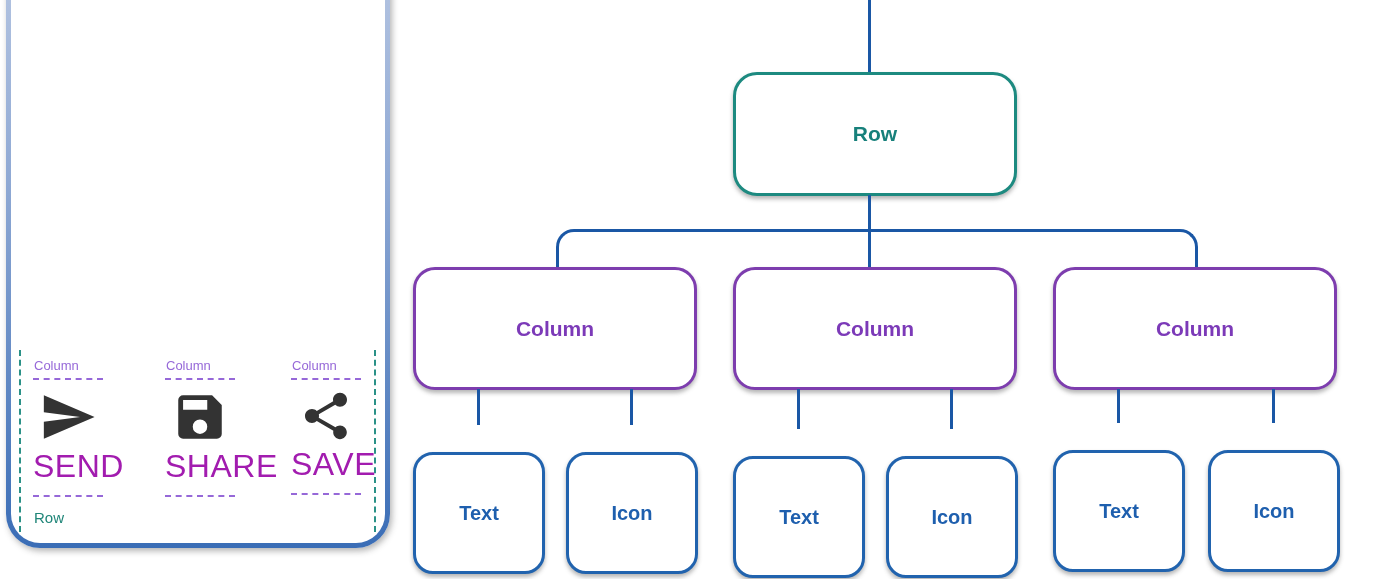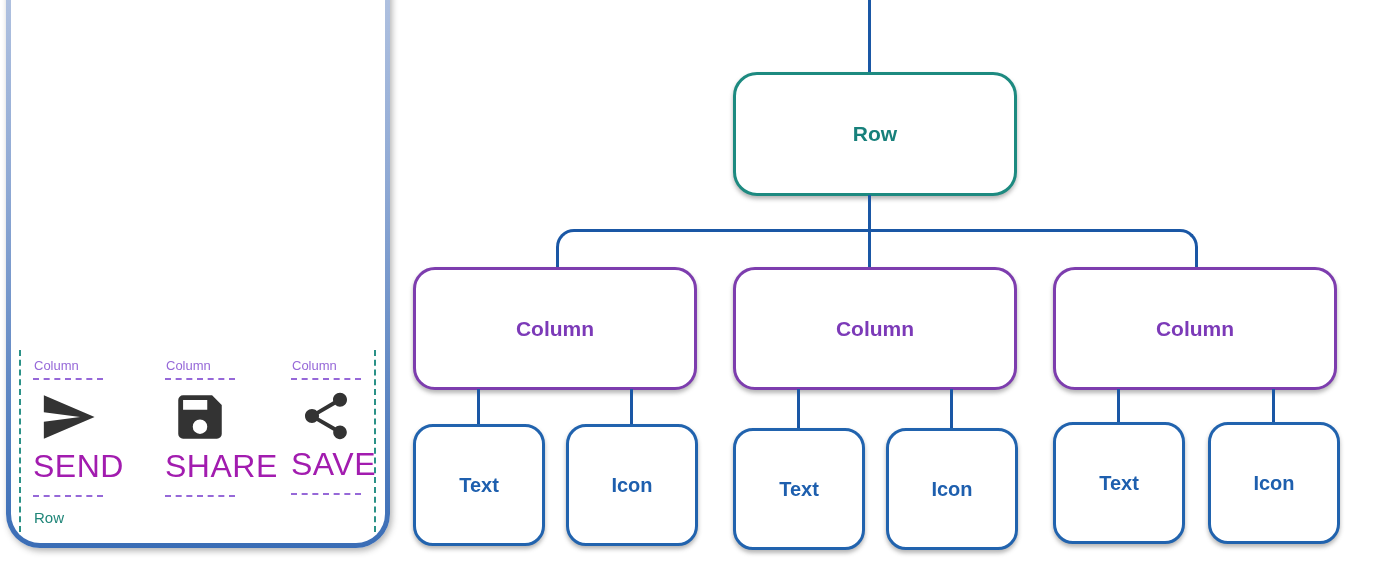--- a/index.html
+++ b/index.html
@@ -55,21 +55,21 @@
     color:#17807b;font-size:21px;
   }
   .node-col{
     top:267px;width:284px;height:123px;
     border:3.5px solid #7d3dae;border-radius:22px;
     color:#7c3ab8;font-size:21px;
   }
   .node-leaf{
     width:132px;height:122px;
     border:3.5px solid #2163ae;border-radius:20px;
-    color:#1e5fae;font-size:20px;
+    color:#1e5fae;font-size:20px;margin-top:28px;
   }
 </style>
 </head>
 <body>
 
 <div class="frame-outer">
   <div class="frame-inner"></div>
 </div>
 
 <div class="row-region">

